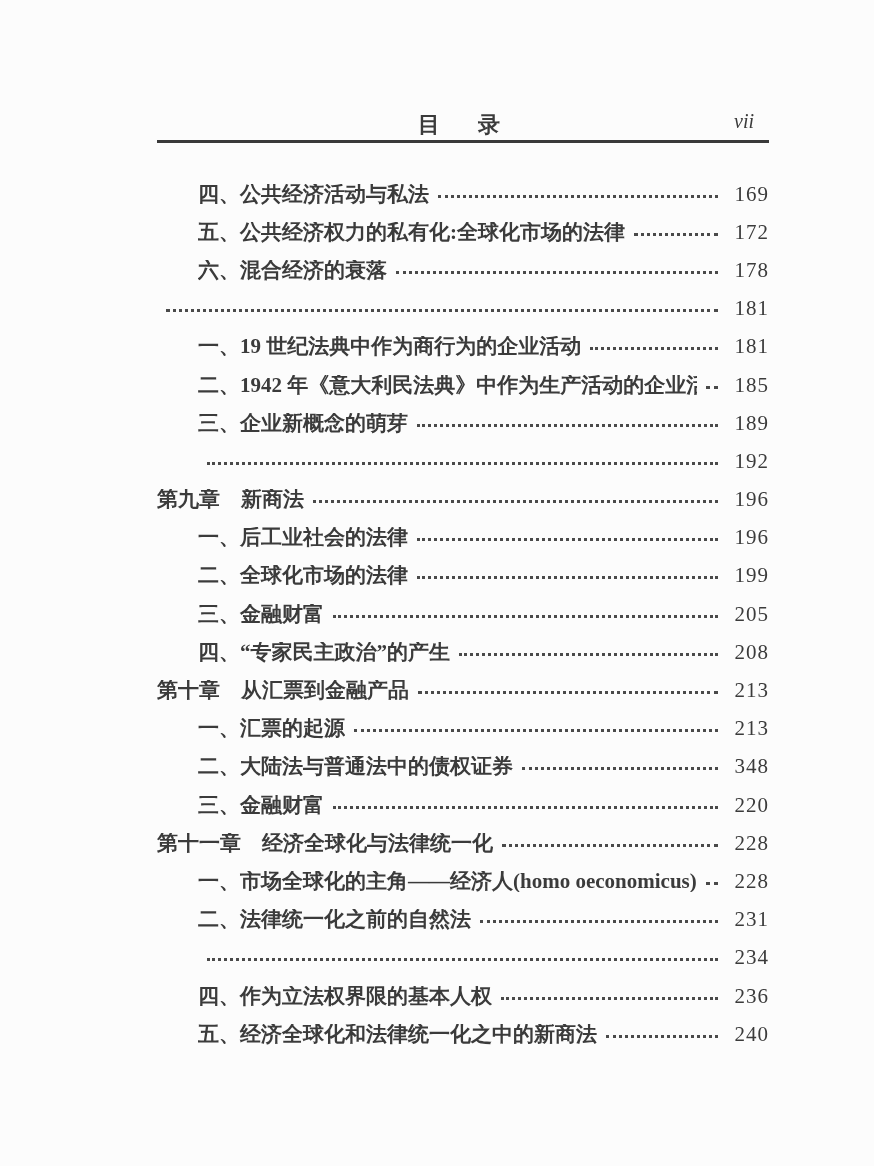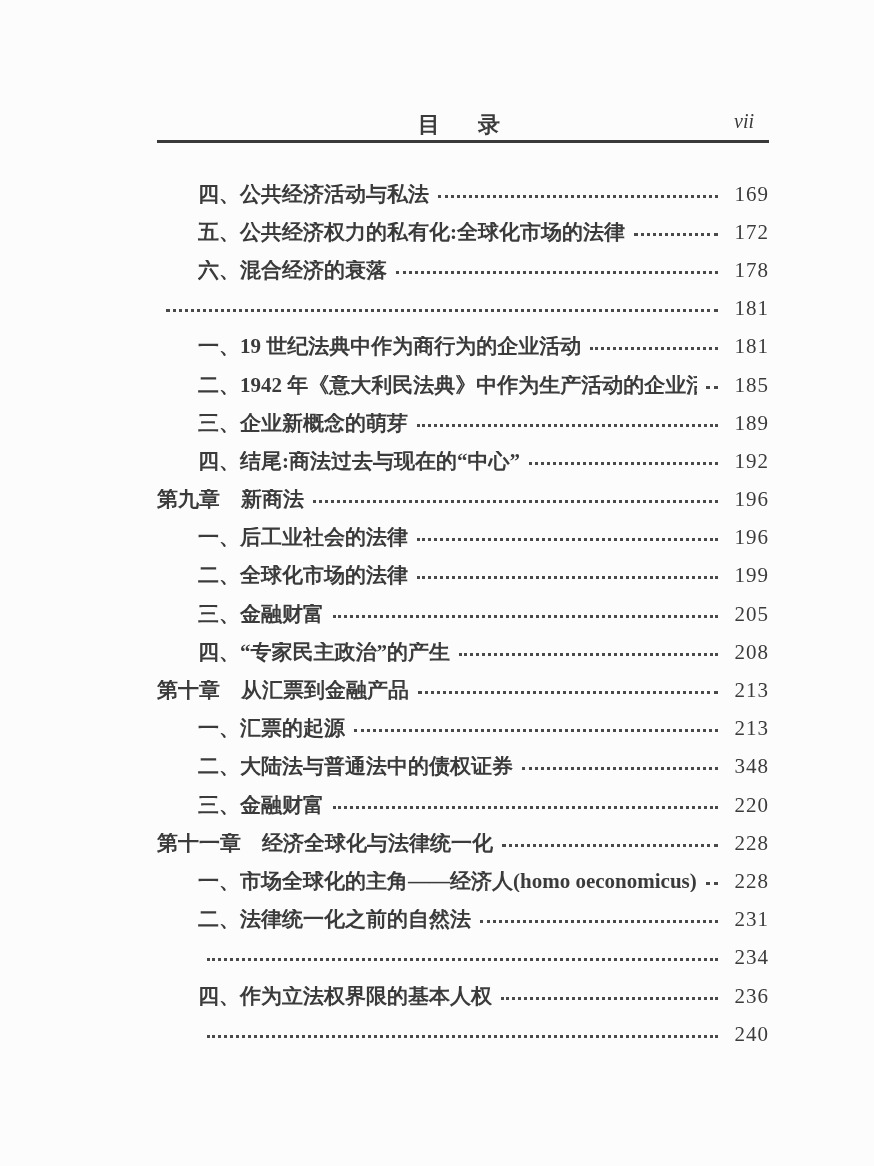--- a/index.html
+++ b/index.html
@@ -130,21 +130,20 @@
         <span class="label">二、1942 年《意大利民法典》中作为生产活动的企业活动</span>
         <span class="leader"></span>
         <span class="pagenum">185</span>
       </div>
       <div class="row sub">
         <span class="label">三、企业新概念的萌芽</span>
         <span class="leader"></span>
         <span class="pagenum">189</span>
       </div>
       <div class="row sub">
-        <span class="label">四、结尾:商法过去与现在的“中心”</span>
         <span class="leader"></span>
         <span class="pagenum">192</span>
       </div>
       <div class="row chapter">
         <span class="label">第九章　新商法</span>
         <span class="leader"></span>
         <span class="pagenum">196</span>
       </div>
       <div class="row sub">
         <span class="label">一、后工业社会的法律</span>
@@ -204,19 +203,20 @@
       <div class="row sub">
         <span class="leader"></span>
         <span class="pagenum">234</span>
       </div>
       <div class="row sub">
         <span class="label">四、作为立法权界限的基本人权</span>
         <span class="leader"></span>
         <span class="pagenum">236</span>
       </div>
       <div class="row sub">
+        <span class="label">五、经济全球化和法律统一化之中的新商法</span>
         <span class="leader"></span>
         <span class="pagenum">240</span>
       </div>
 
     </div>
   </div>
 </div>
 
 </body></html>

